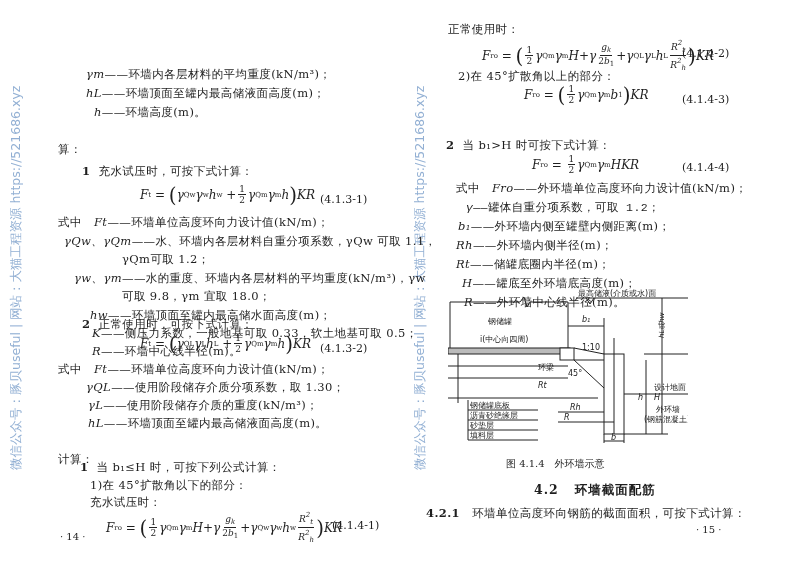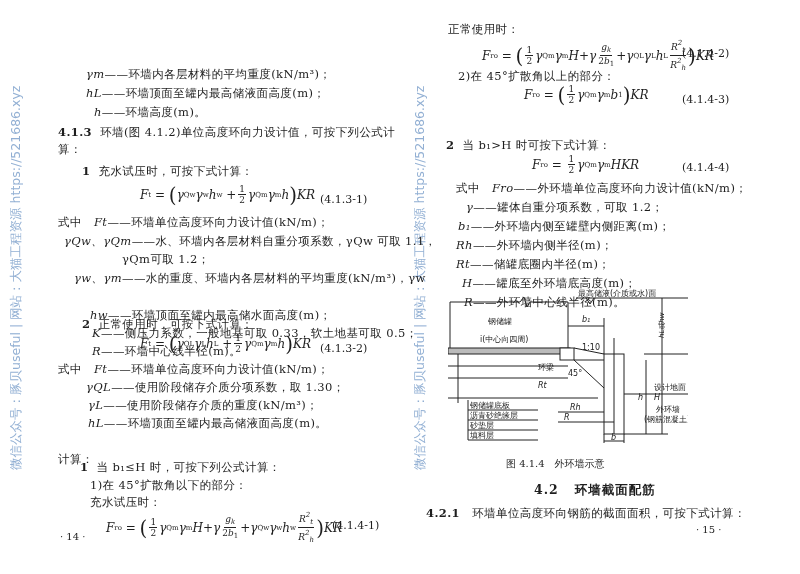--- a/index.html
+++ b/index.html
@@ -34,23 +34,20 @@
   <div class="ln" style="left:86px;top:59px;">
     <span class="i">γm</span><span>——环墙内各层材料的平均重度(kN/m³)；</span>
   </div>
   <div class="ln" style="left:86px;top:78px;">
     <span class="i">hL</span><span>——环墙顶面至罐内最高储液面高度(m)；</span>
   </div>
   <div class="ln" style="left:94px;top:97px;">
     <span class="i">h</span><span>——环墙高度(m)。</span>
   </div>
 
-  <div class="ln" style="left:58px;top:117px;">
-    <span class="b">4.1.3</span>&nbsp;&nbsp;<span>环墙(图 4.1.2)单位高度环向力设计值，可按下列公式计</span>
-  </div>
   <div class="ln" style="left:58px;top:134px;">算：</div>
 
   <div class="ln" style="left:82px;top:156px;">
     <span class="b">1</span>&nbsp;&nbsp;<span>充水试压时，可按下式计算：</span>
   </div>
 
   <div class="eq" style="left:140px;top:176px;">
     <span class="i">F</span><span class="sub">t</span>&nbsp;=&nbsp;<span class="paren">(</span><span class="i">γ</span><span class="sub">Qw</span><span class="i">γ</span><span class="sub">w</span><span class="i">h</span><span class="sub">w</span>&nbsp;+<span class="frac">
         <span class="num">1</span>
         <span>2</span>
@@ -61,20 +58,21 @@
   <div class="ln" style="left:58px;top:207px;">
     <span>式中</span>&nbsp;&nbsp;&nbsp;<span class="i">Ft</span><span>——环墙单位高度环向力设计值(kN/m)；</span>
   </div>
   <div class="ln" style="left:64px;top:226px;">
     <span class="i">γQw、γQm</span><span>——水、环墙内各层材料自重分项系数，γQw 可取 1.1，</span>
   </div>
   <div class="ln" style="left:122px;top:244px;">γQm可取 1.2；</div>
   <div class="ln" style="left:74px;top:263px;">
     <span class="i">γw、γm</span><span>——水的重度、环墙内各层材料的平均重度(kN/m³)，γw</span>
   </div>
+  <div class="ln" style="left:122px;top:281px;">可取 9.8，γm 宜取 18.0；</div>
   <div class="ln" style="left:90px;top:300px;">
     <span class="i">hw</span><span>——环墙顶面至罐内最高储水面高度(m)；</span>
   </div>
   <div class="ln" style="left:92px;top:318px;">
     <span class="i">K</span><span>——侧压力系数，一般地基可取 0.33，软土地基可取 0.5；</span>
   </div>
   <div class="ln" style="left:92px;top:336px;">
     <span class="i">R</span><span>——环墙中心线半径(m)。</span>
   </div>
 
@@ -190,21 +188,21 @@
     <span class="i">F</span><span class="sub">ro</span>&nbsp;=&nbsp;<span class="frac">
         <span class="num">1</span>
         <span>2</span>
       </span><span class="i">γ</span><span class="sub">Qm</span><span class="i">γ</span><span class="sub">m</span><span class="i">HKR</span>
   </div>
   <div class="eqno" style="left:282px;top:153px;">(4.1.4-4)</div>
 
   <div class="ln" style="left:24px;top:173px;margin-left:32px;">
     <span>式中</span>&nbsp;&nbsp;&nbsp;<span class="i">Fro</span><span>——外环墙单位高度环向力设计值(kN/m)；</span>
   </div>
-  <div class="ln" style="left:66px;top:192px;">
+  <div class="ln" style="left:66px;top:192px;font-family:Liberation Mono, monospace;">
     <span class="i">γ</span><span>——罐体自重分项系数，可取 1.2；</span>
   </div>
   <div class="ln" style="left:58px;top:211px;">
     <span class="i">b₁</span><span>——外环墙内侧至罐壁内侧距离(m)；</span>
   </div>
   <div class="ln" style="left:56px;top:230px;">
     <span class="i">Rh</span><span>——外环墙内侧半径(m)；</span>
   </div>
   <div class="ln" style="left:56px;top:249px;">
     <span class="i">Rt</span><span>——储罐底圈内半径(m)；</span>

